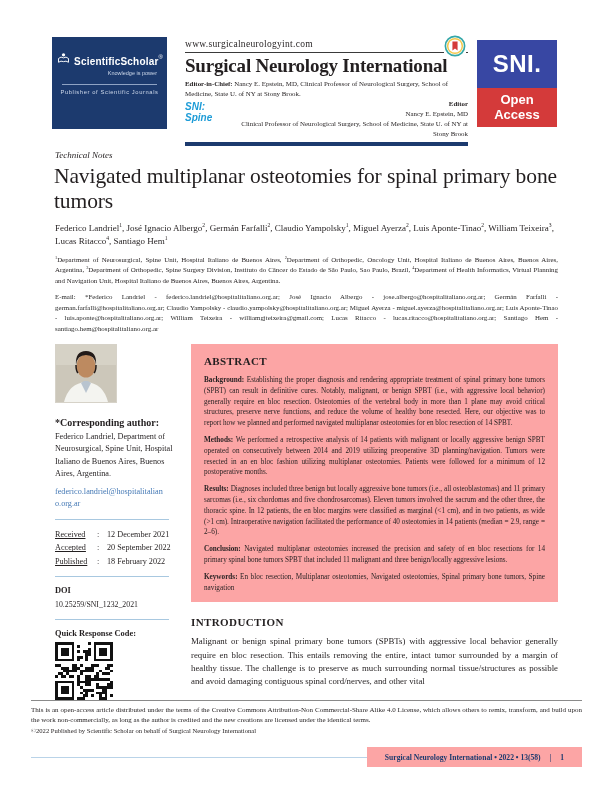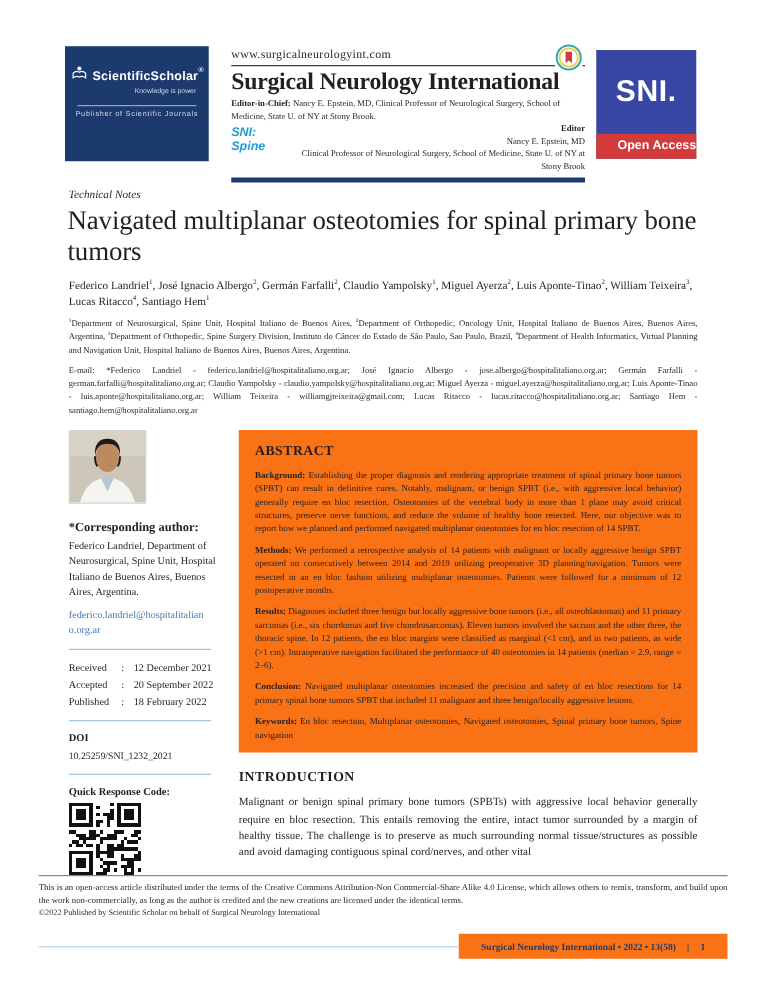--- a/index.html
+++ b/index.html
@@ -29,21 +29,21 @@
   .section-label{font-family:"Liberation Sans","DejaVu Sans",sans-serif;font-style:italic;
                  font-weight:bold;font-size:10px;color:#1e9cd7;margin-top:2px;}
   .editor-block{text-align:right;font-size:6.9px;line-height:1.45;}
   .editor-label{font-weight:bold;}
   .thick-bar{height:4px;background:#1c3a6e;margin-top:3px;}
 
   .sni-box{width:80px;height:87px;margin-top:3px;background:#3847a3;color:#fff;display:flex;
            flex-direction:column;box-sizing:border-box;font-family:"Liberation Sans","DejaVu Sans",sans-serif;}
   .sni-logo{flex:1;display:flex;align-items:center;justify-content:center;
             font-size:24px;font-weight:bold;letter-spacing:.5px;}
-  .open-access{background:#d43a3a;text-align:right;font-size:10px;font-weight:bold;
+  .open-access{background:#d43a3a;text-align:center;font-size:13px;font-weight:bold;
                padding:4px 0 5px 0;}
 
   
   .kicker{position:absolute;left:55px;top:150px;font-style:italic;font-size:9px;}
   .article-title{position:absolute;left:54px;top:164px;width:505px;font-size:21.5px;
                  line-height:1.16;letter-spacing:-.1px;}
   .authors{position:absolute;left:55px;top:222px;width:505px;font-size:9px;line-height:1.45;}
   .affiliations{position:absolute;left:55px;top:255px;width:503px;font-size:6.9px;
                 line-height:1.5;text-align:justify;}
   .emails{position:absolute;left:55px;top:292px;width:503px;font-size:6.9px;
@@ -51,43 +51,43 @@
 
   
   .content{position:absolute;left:55px;top:344px;width:503px;display:flex;}
   .sidebar{width:122px;flex:none;font-size:8px;line-height:1.5;}
   .author-photo{width:60px;height:57px;display:block;margin-bottom:12px;border:1px solid #d6d2c8;}
   .corr-label{font-weight:bold;font-size:10px;}
   .corr-text{font-size:8.2px;margin-top:1px;}
   .email-link{color:#4579b5;margin-top:6px;word-break:break-all;width:110px;font-size:8.2px;cursor:pointer;}
   .side-divider{border:none;border-top:1px solid #a8c8e0;margin:8px 8px 8px 0;}
   .date-row{display:flex;font-size:8.2px;line-height:1.65;}
-  .date-label{width:42px;flex:none;}
+  .date-label{width:42px;flex:none;text-decoration:underline;}
   .date-sep{width:10px;flex:none;}
   .doi-label{font-weight:bold;font-size:8.4px;}
   .doi-value{font-size:7.8px;margin-top:1px;}
   .qr-label{font-weight:bold;font-size:8.4px;margin-bottom:2px;}
   .qr-code{width:58px;height:58px;display:block;}
 
   .main{flex:1;margin-left:14px;}
-  .abstract-box{background:#f97316;padding:11px 13px 9px 13px;}
+  .abstract-box{background:#fca5a5;padding:11px 13px 9px 13px;}
   .abstract-heading,.intro-heading{font-size:11px;font-weight:bold;letter-spacing:.4px;margin:0 0 8px 0;}
   .abstract-box p{font-size:7.2px;line-height:1.5;text-align:justify;margin:0 0 6px 0;}
   .abstract-box p:last-child{margin-bottom:0;}
   .intro-heading{margin:14px 0 7px 0;}
   .intro-par{font-size:8.8px;line-height:1.52;text-align:justify;margin:0;}
 
   
   .footer{position:absolute;left:31px;top:700px;width:551px;}
   .footer-rule{border:none;border-top:1px solid #8a8a8a;margin:0 0 4px 0;}
   .license{font-size:7px;line-height:1.45;text-align:justify;}
   .copyright{font-size:6.6px;margin-top:2px;}
   .footer-bar-row{display:flex;margin-top:13px;height:20px;}
   .footer-bar-lead{flex:1;align-self:center;border-top:1px solid #b9d3e8;}
-  .footer-bar{width:215px;background:#f97316;color:#1c3a6e;font-weight:bold;font-size:7.6px;
+  .footer-bar{width:215px;background:#fca5a5;color:#1c3a6e;font-weight:bold;font-size:7.6px;
               display:flex;align-items:center;justify-content:center;gap:9px;}
 </style>
 </head>
 <body>
 
 <div class="page">
 
   <div class="header">
 
     <div class="brand-box">

